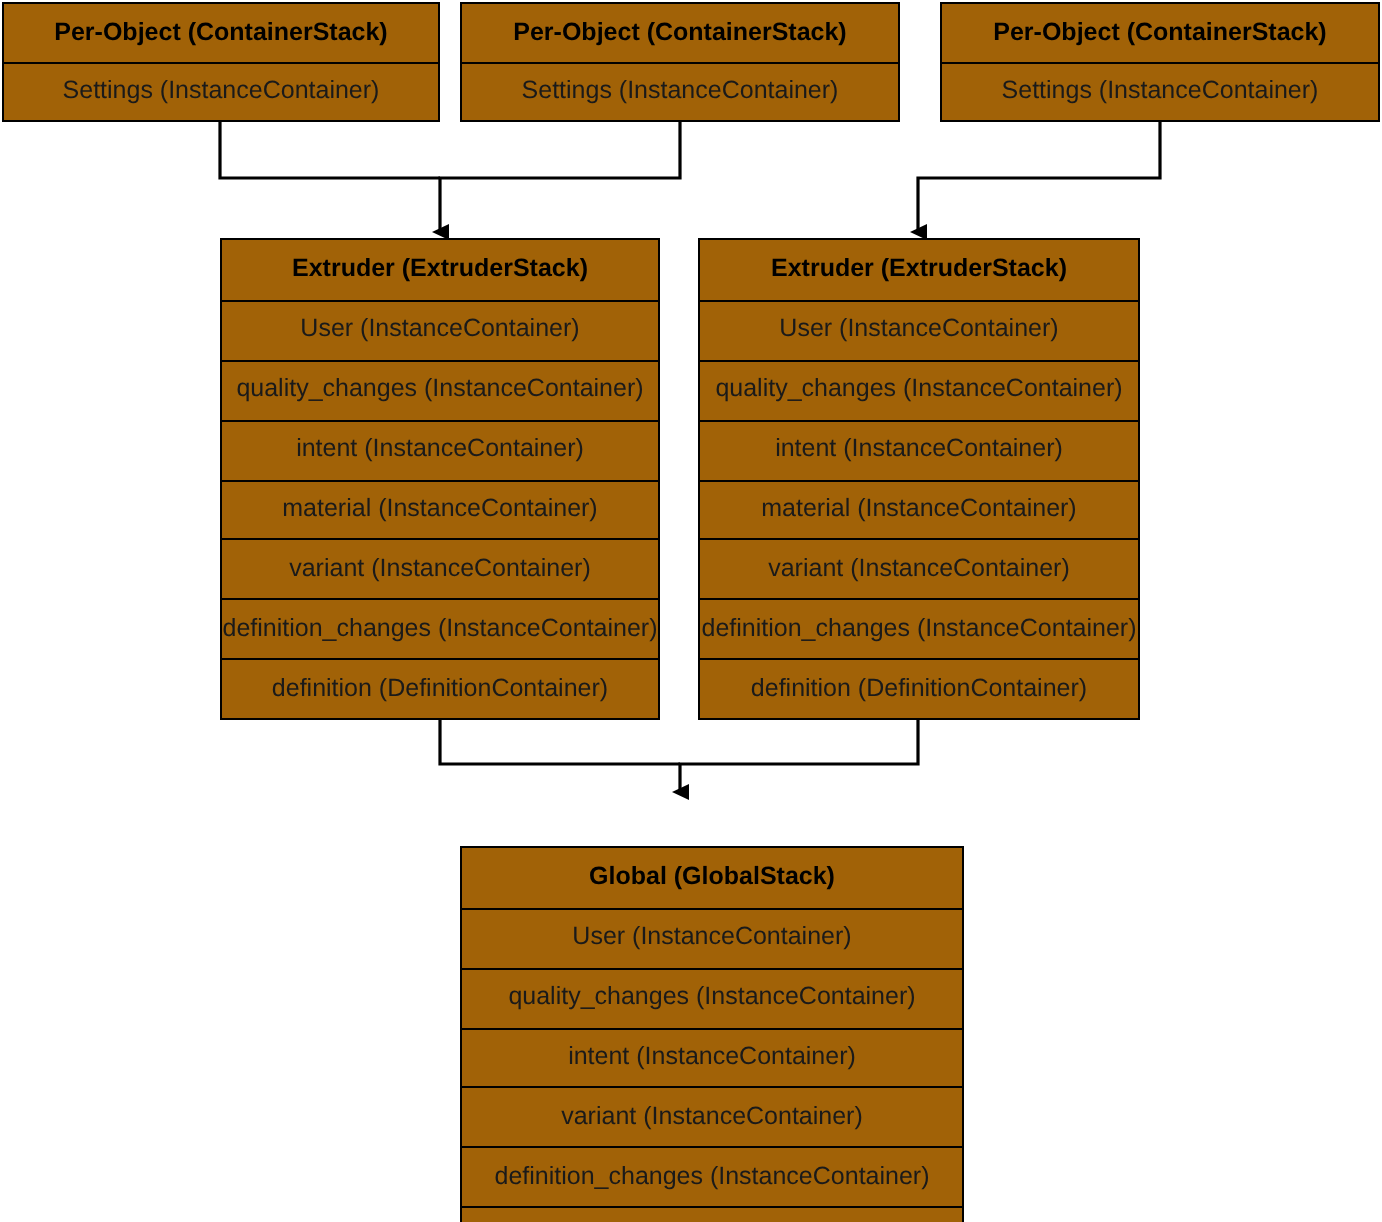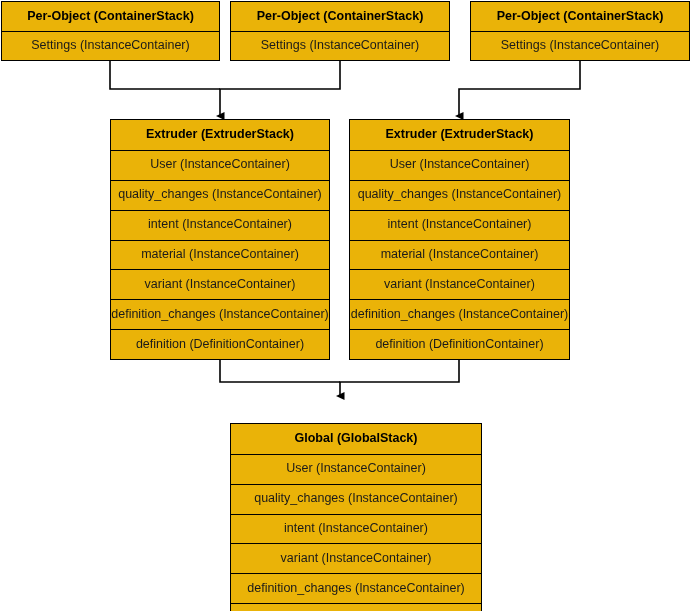--- a/index.html
+++ b/index.html
@@ -36,21 +36,21 @@
   .stack-row {
     box-sizing: border-box;
     display: flex;
     align-items: center;
     justify-content: center;
     text-align: center;
     color: #1a1a1a;
     font-size: 12.5px;
     line-height: 1.1;
     white-space: nowrap;
-    background: #eab308;
+    background: #a16207;
   }
   .stack-row + .stack-row {
     border-top: 1.6px solid #000000;
   }
   .stack-row.header {
     font-weight: bold;
     color: #000000;
   }
 </style>
 </head>

